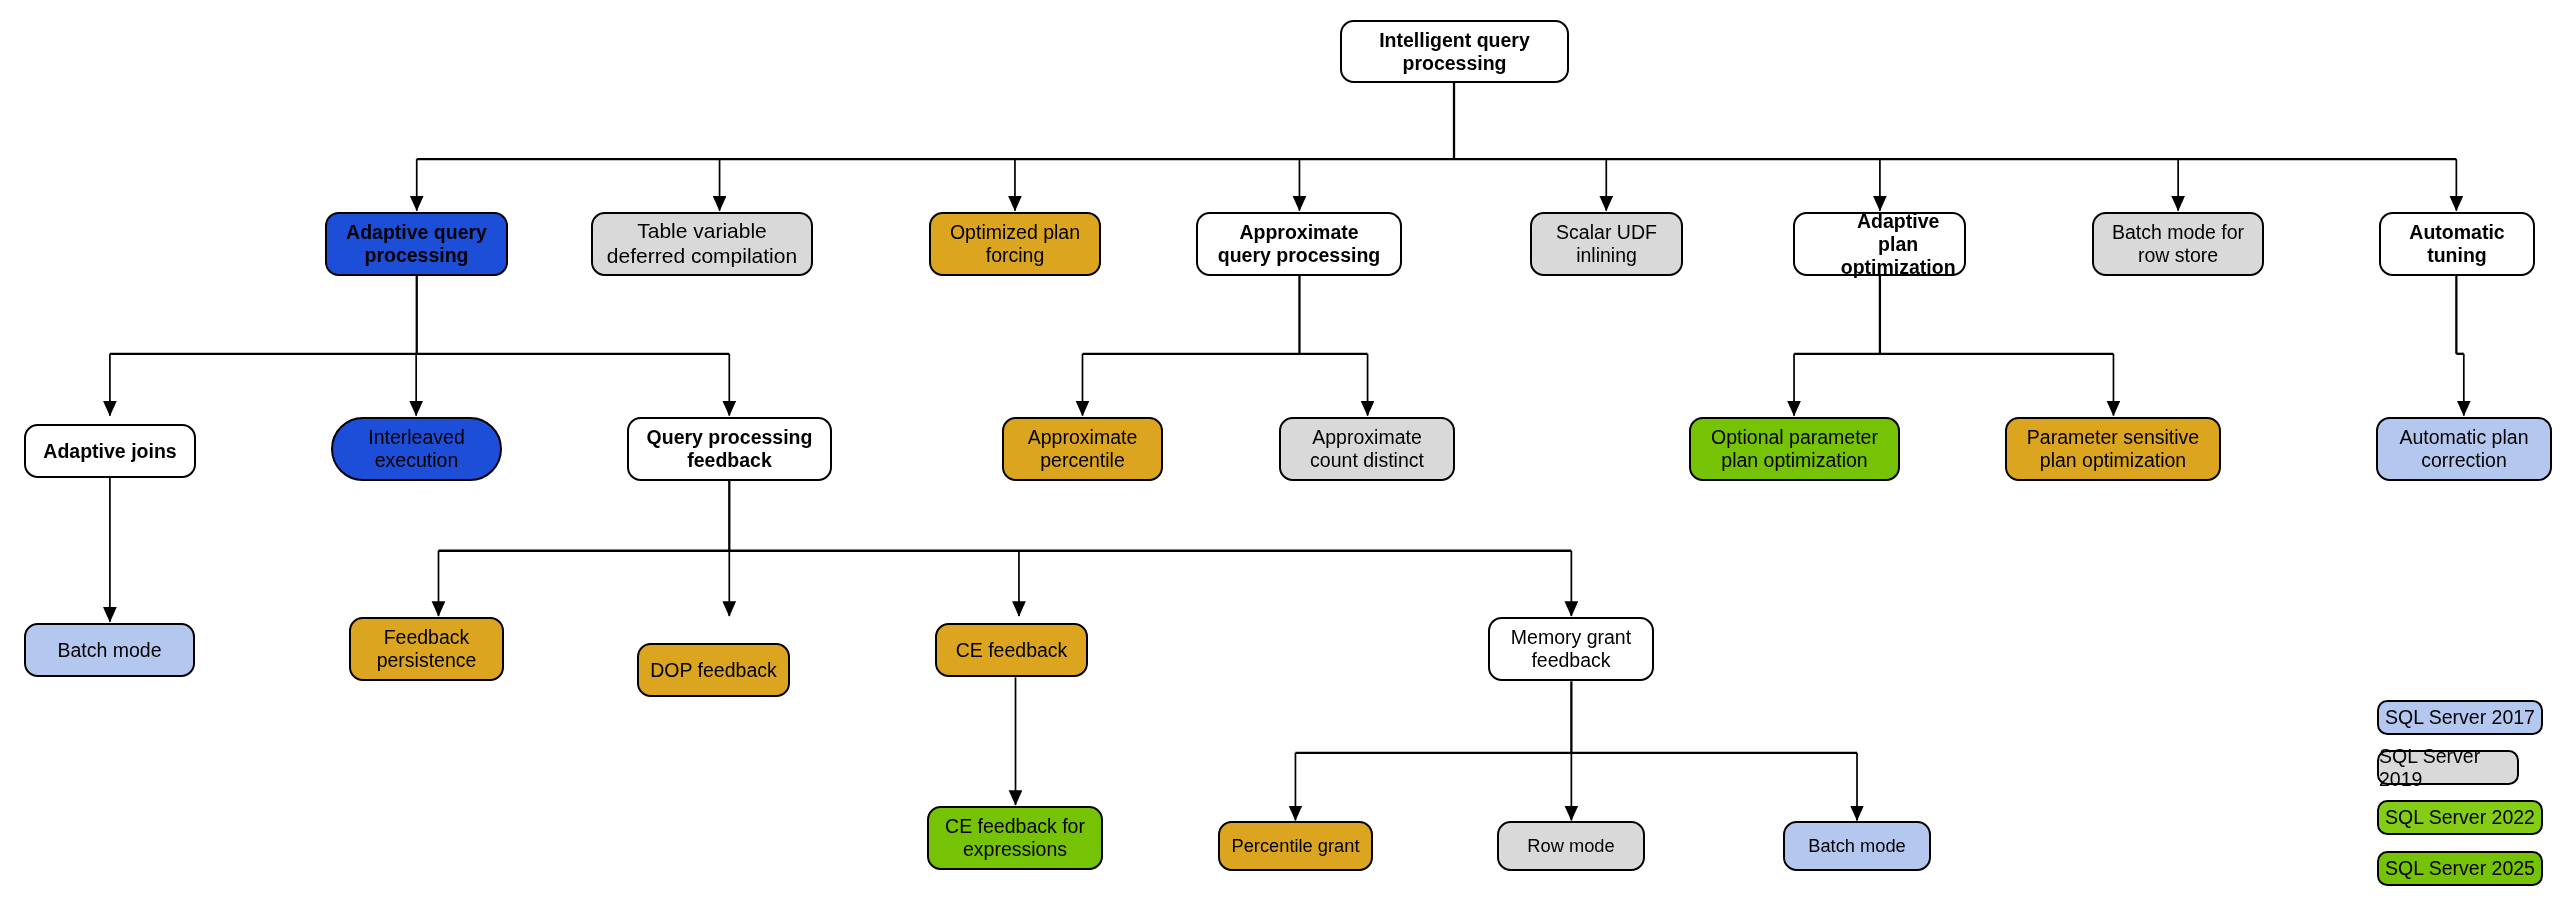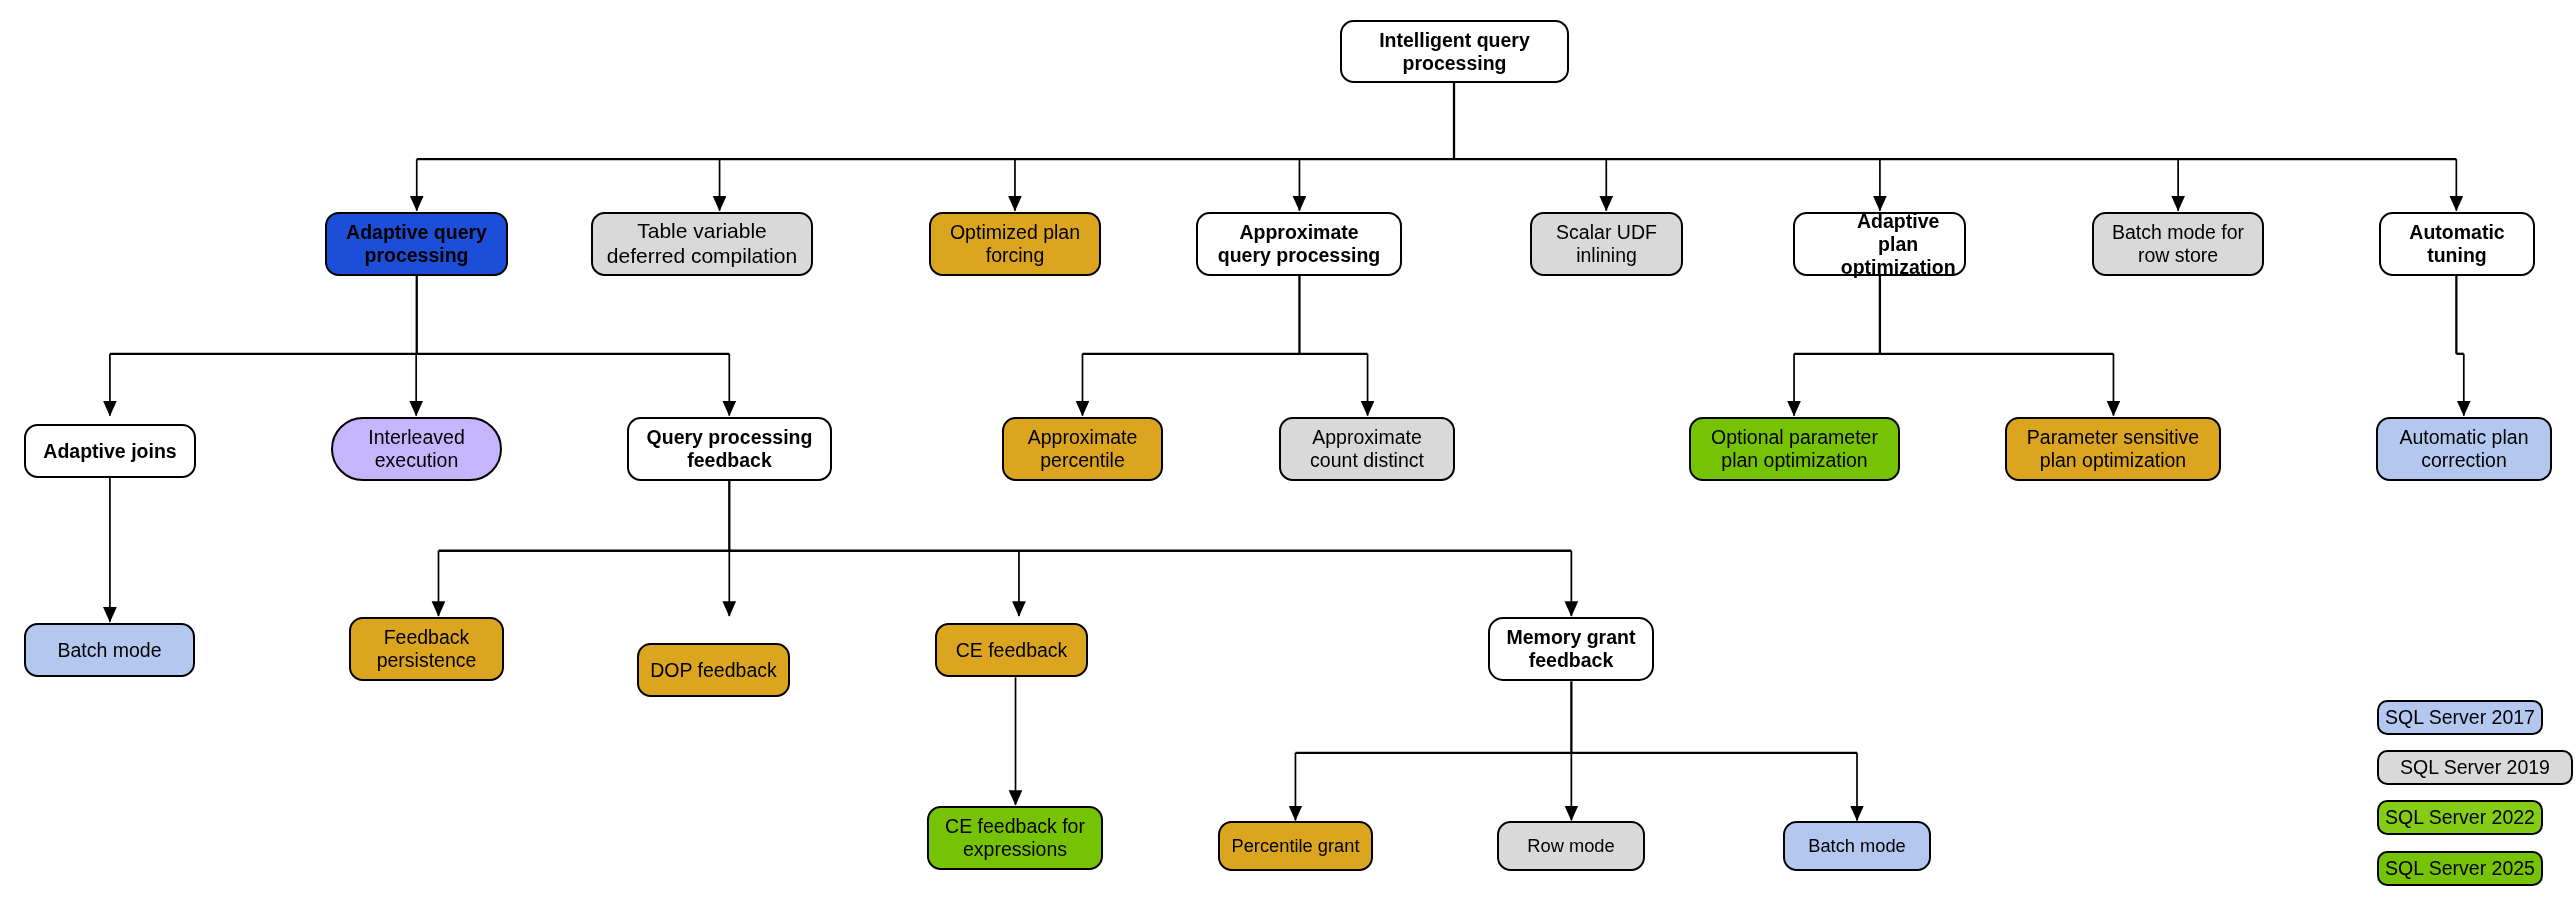--- a/index.html
+++ b/index.html
@@ -154,21 +154,21 @@
         <span class="node-label">Batch mode for
 row store</span>
       </div>
       <div class="node n-white" style="left: 2379px; top: 212px; width: 156px; height: 64px; font-size: 19.5px; font-weight: bold; background: rgb(255, 255, 255);">
         <span class="node-label">Automatic
 tuning</span>
       </div>
       <div class="node n-white" style="left: 24px; top: 424px; width: 172px; height: 54px; font-size: 19.5px; font-weight: bold; background: rgb(255, 255, 255);">
         <span class="node-label">Adaptive joins</span>
       </div>
-      <div class="node n-blue" style="left: 331px; top: 417px; width: 171px; height: 64px; font-size: 19.5px; font-weight: normal; background: #c4b5fd; border-radius: 32px;">
+      <div class="node n-blue" style="left: 331px; top: 417px; width: 171px; height: 64px; font-size: 19.5px; font-weight: normal; background: #1d4ed8; border-radius: 32px;">
         <span class="node-label">Interleaved
 execution</span>
       </div>
       <div class="node n-white" style="left: 627px; top: 417px; width: 205px; height: 64px; font-size: 19.5px; font-weight: bold; background: rgb(255, 255, 255);">
         <span class="node-label">Query processing
 feedback</span>
       </div>
       <div class="node n-orange" style="left: 1002px; top: 417px; width: 161px; height: 64px; font-size: 19.5px; font-weight: normal; background: rgb(220, 165, 32);">
         <span class="node-label">Approximate
 percentile</span>
@@ -195,21 +195,21 @@
       <div class="node n-orange" style="left: 349px; top: 617px; width: 155px; height: 64px; font-size: 19.5px; font-weight: normal; background: rgb(220, 165, 32);">
         <span class="node-label">Feedback
 persistence</span>
       </div>
       <div class="node n-orange" style="left: 637px; top: 623px; width: 153px; height: 54px; font-size: 19.5px; font-weight: normal; background: rgb(220, 165, 32); margin-top: 20px;">
         <span class="node-label">DOP feedback</span>
       </div>
       <div class="node n-orange" style="left: 935px; top: 623px; width: 153px; height: 54px; font-size: 19.5px; font-weight: normal; background: rgb(220, 165, 32);">
         <span class="node-label">CE feedback</span>
       </div>
-      <div class="node n-white" style="left: 1488px; top: 617px; width: 166px; height: 64px; font-size: 19.5px; font-weight: bold; background: rgb(255, 255, 255); border-radius: 15px;">
+      <div class="node n-white" style="left: 1488px; top: 617px; width: 166px; height: 64px; font-size: 19.5px; font-weight: normal; background: rgb(255, 255, 255);">
         <span class="node-label">Memory grant
 feedback</span>
       </div>
       <div class="node n-green" style="left: 927px; top: 806px; width: 176px; height: 64px; font-size: 19.5px; font-weight: normal; background: rgb(118, 195, 6);">
         <span class="node-label">CE feedback for
 expressions</span>
       </div>
       <div class="node n-orange" style="left: 1218px; top: 821px; width: 155px; height: 50px; font-size: 18.3px; font-weight: normal; background: rgb(220, 165, 32);">
         <span class="node-label">Percentile grant</span>
       </div>
@@ -218,21 +218,21 @@
       </div>
       <div class="node n-blue" style="left: 1783px; top: 821px; width: 148px; height: 50px; font-size: 18.3px; font-weight: normal; background: rgb(180, 199, 239);">
         <span class="node-label">Batch mode</span>
       </div>
     </div>
 
   <div id="legend-layer">
       <div class="legend-item" style="left: 2377px; top: 700px; width: 166px; height: 35px; background: rgb(180, 199, 239);">
         <span>SQL Server 2017</span>
       </div>
-      <div class="legend-item" style="left: 2377px; top: 750px; width: 196px; height: 35px; background: rgb(217, 217, 217);">
+      <div class="legend-item" style="left: 2377px; top: 750px; width: 142px; height: 35px; background: rgb(217, 217, 217);">
         <span>SQL Server 2019</span>
       </div>
       <div class="legend-item" style="left: 2377px; top: 800px; width: 166px; height: 35px; background: #84cc16;">
         <span>SQL Server 2022</span>
       </div>
       <div class="legend-item" style="left: 2377px; top: 851px; width: 166px; height: 35px; background: rgb(118, 195, 6);">
         <span>SQL Server 2025</span>
       </div>
     </div>
 

